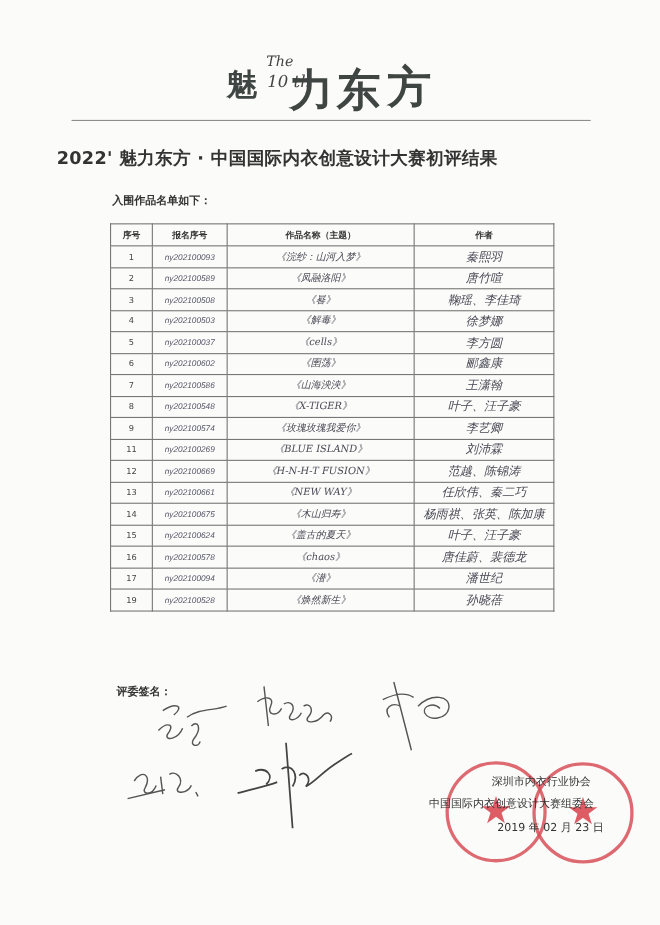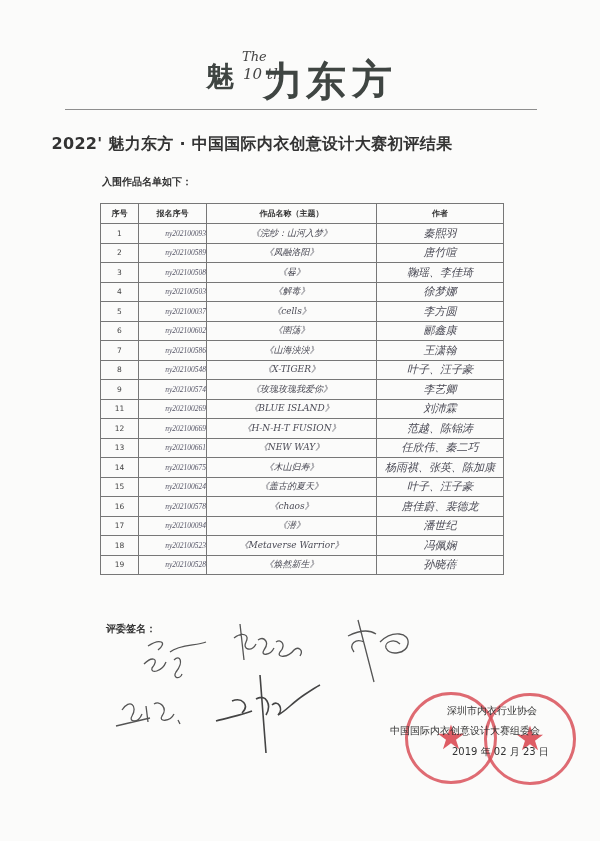--- a/index.html
+++ b/index.html
@@ -22,21 +22,21 @@
   table.results {
     position: absolute; left: 100px; top: 203px; width: 403px; border-collapse: collapse; table-layout: fixed;
   }
   table.results th, table.results td { border: 1px solid #777; padding: 0; height: 18.5px; vertical-align: middle; }
   table.results th { height: 19px; font-size: 8px; font-weight: bold; color: #333; text-align: center; }
   .col-no { width: 38px; }
   .col-reg { width: 68px; }
   .col-title { width: 170px; }
   .col-author { width: 127px; }
   td.no { font-size: 7.5px; color: #444; text-align: center; vertical-align: top; padding-top: 2px; }
-  td.reg { font-family: Liberation Serif, serif; font-style: italic; font-size: 7.5px; color: #556; text-align: right; padding-left: 2px; vertical-align: bottom; white-space: nowrap; overflow: hidden; }
+  td.reg { font-family: Liberation Sans, sans-serif; font-style: italic; font-size: 7.5px; color: #556; text-align: center; padding-left: 2px; vertical-align: bottom; white-space: nowrap; overflow: hidden; }
   td.work { font-family: "DejaVu Serif", serif; font-style: italic; font-size: 9px; color: #4a4a55; text-align: center; vertical-align: bottom; white-space: nowrap; overflow: hidden; }
   td.author { font-family: "DejaVu Serif", serif; font-style: italic; font-size: 11px; color: #4a4a55; text-align: center; vertical-align: bottom; white-space: nowrap; overflow: hidden; }
 
   .sig-label { position: absolute; left: 106px; top: 622px; font-size: 10px; font-weight: bold; color: #333; }
   .sig { position: absolute; font-family: "DejaVu Serif", serif; font-style: italic; color: #555; }
   .sig svg { display: block; }
 
   .seal { position: absolute; width: 86px; height: 86px; border: 3px solid #d9515a; border-radius: 50%; opacity: 0.85; }
   .seal .star { position: absolute; left: 0; right: 0; top: 22px; text-align: center; font-size: 34px; color: #d9414b; line-height: 40px; }
   .seal-1 { left: 405px; top: 692px; }
@@ -169,26 +169,20 @@
         <td class="work">《chaos》</td>
         <td class="author">唐佳蔚、裴德龙</td>
       </tr>
       <tr>
         <td class="no">17</td>
         <td class="reg">ny202100094</td>
         <td class="work">《潜》</td>
         <td class="author">潘世纪</td>
       </tr>
       <tr>
-        <td class="no">18</td>
-        <td class="reg">ny202100523</td>
-        <td class="work">《Metaverse Warrior》</td>
-        <td class="author">冯佩娴</td>
-      </tr>
-      <tr>
         <td class="no">19</td>
         <td class="reg">ny202100528</td>
         <td class="work">《焕然新生》</td>
         <td class="author">孙晓蓓</td>
       </tr>
     </tbody>
 </table>
 
 <div class="sig-label">评委签名：</div>
 

